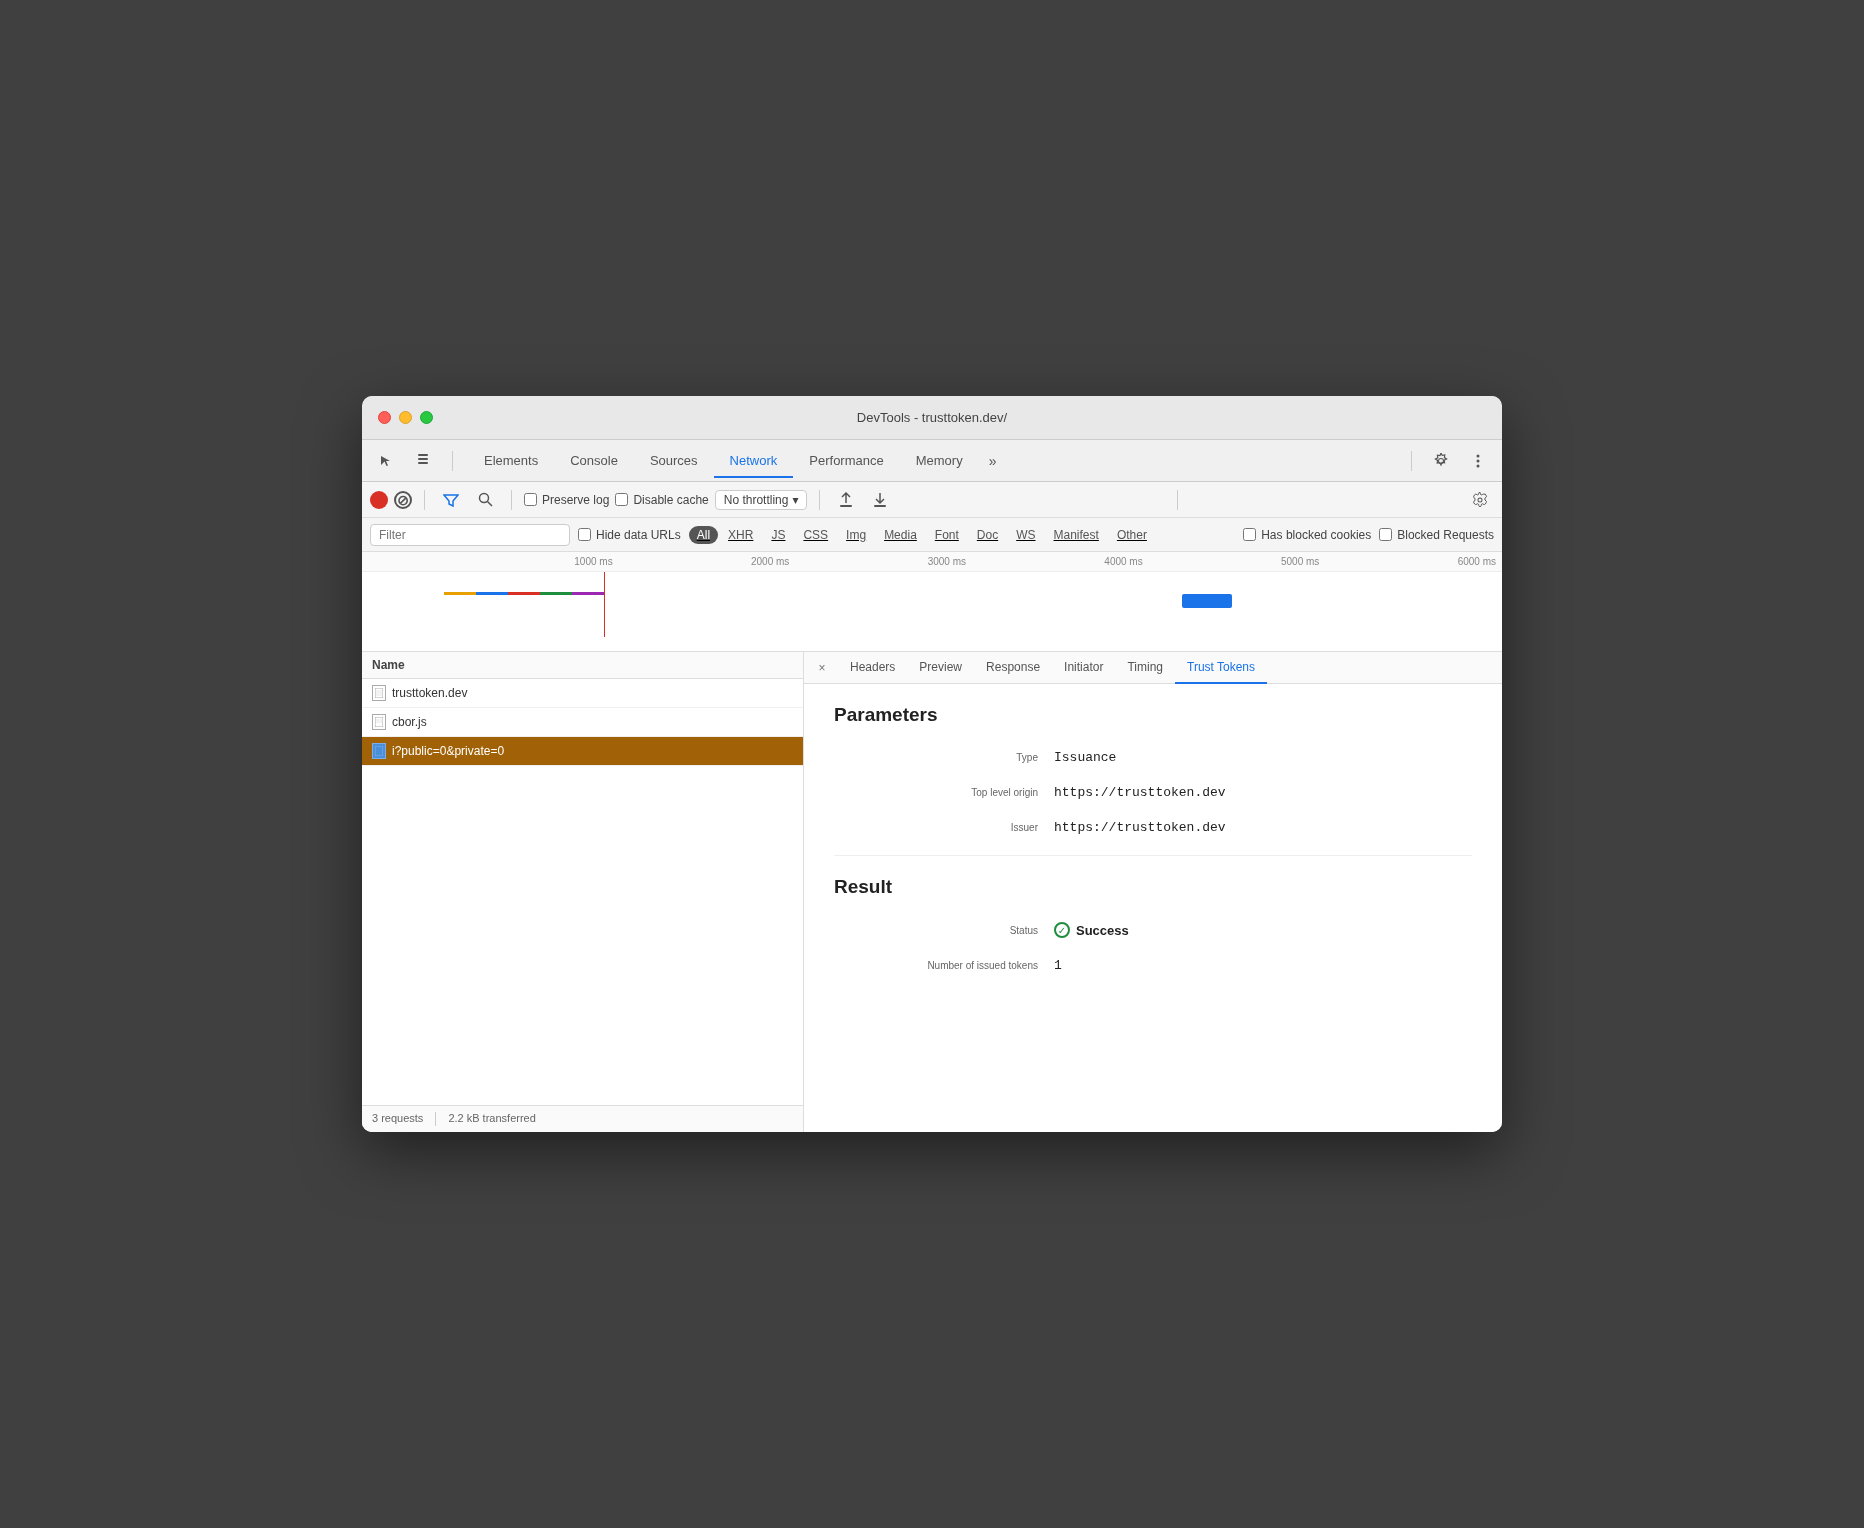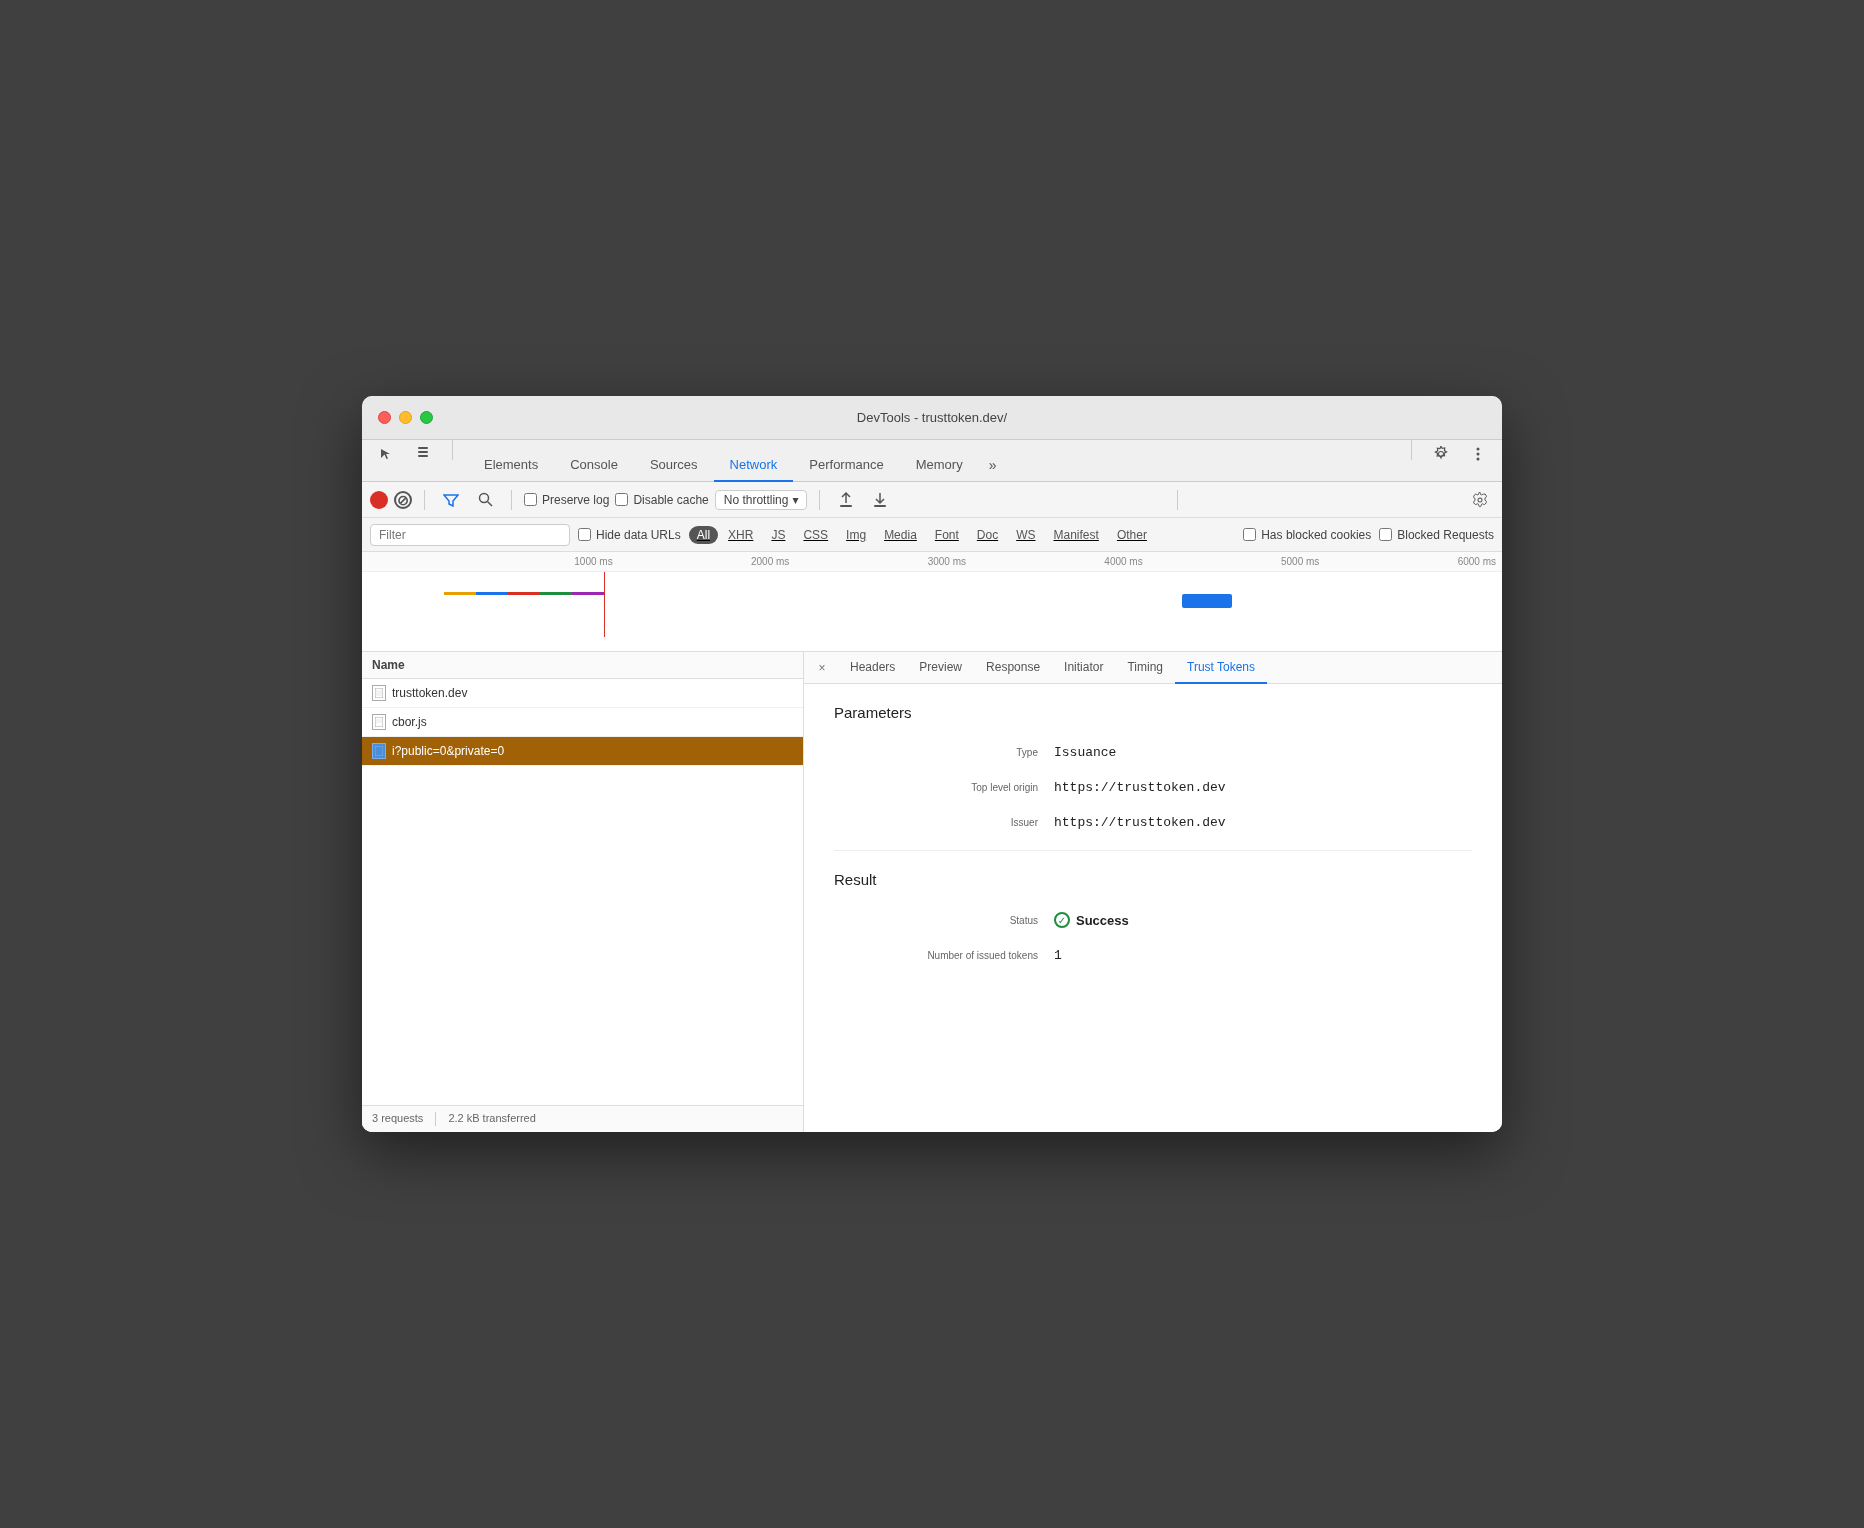--- a/index.html
+++ b/index.html
@@ -51,20 +51,21 @@
       transform: translateX(-50%);
       font-size: 13px;
       color: #444;
       font-weight: 500;
     }
     
     .toolbar {
       background: #f0f0f0;
       border-bottom: 1px solid #ccc;
       display: flex;
+      align-items: center;
       padding: 0 10px;
       height: 42px;
       gap: 9px;
     }
     .toolbar-btn {
       width: 28px;
       height: 28px;
       border: none;
       background: none;
       border-radius: 4px;
@@ -324,22 +325,22 @@
       color: #1a73e8;
       border-bottom: 2px solid #1a73e8;
     }
     
     .detail-content {
       flex: 1;
       padding: 20px 30px;
       overflow-y: auto;
     }
     .section-title {
-      font-size: 15px;
-      font-weight: 400;
+      font-size: 19px;
+      font-weight: 700;
       color: #222;
       margin-bottom: 24px;
     }
     .detail-row {
       display: flex;
       margin-bottom: 20px;
       align-items: baseline;
     }
     .detail-label {
       width: 220px;

